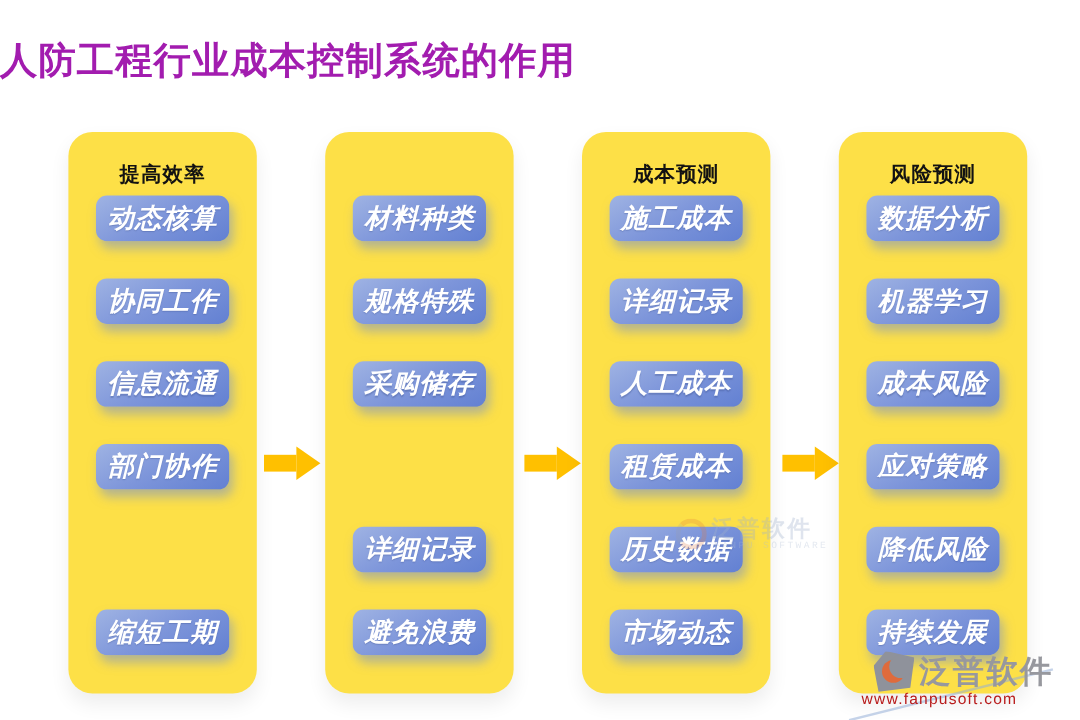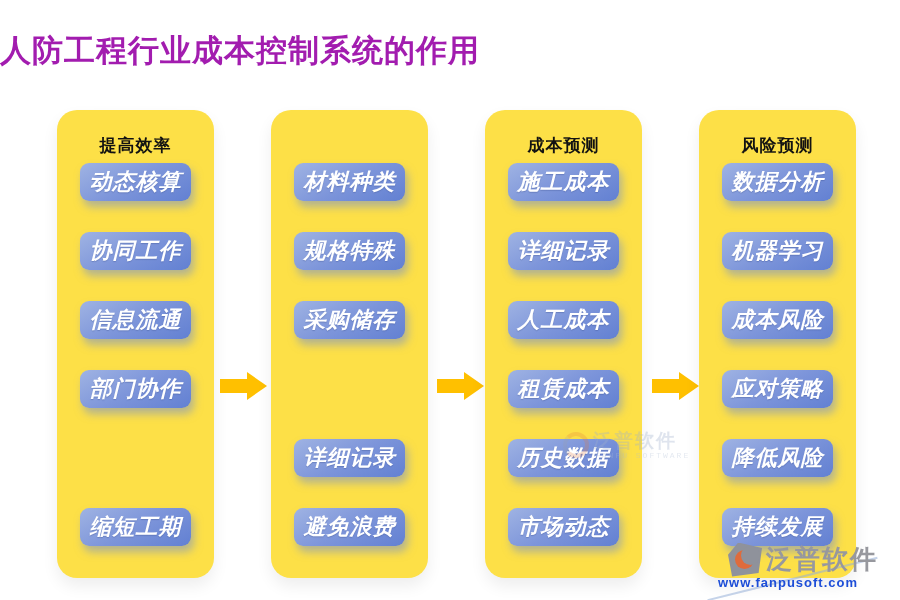--- a/index.html
+++ b/index.html
@@ -56,22 +56,22 @@
     position:absolute;right:4px;bottom:14px;width:175px;height:2px;
     background:rgba(150,175,215,0.55);transform:rotate(-14deg);
   }
   .wm-row{position:absolute;left:24px;top:0;display:flex;align-items:center;}
   .fp-logo{position:relative;width:34px;height:34px;background:#8f929b;
     clip-path:polygon(30% 0,100% 16%,90% 90%,12% 100%,0 36%);}
   .fp-logo .cres{position:absolute;left:7px;top:7px;width:19px;height:19px;border-radius:50%;background:#df6b3c;}
   .fp-logo .cut{position:absolute;left:13px;top:3px;width:19px;height:19px;border-radius:50%;background:#8f929b;}
   .wm-brand{font-size:26px;font-weight:bold;color:#97989e;letter-spacing:2px;margin-left:4px;white-space:nowrap;}
   .wm-url{
-    position:absolute;left:14px;top:33px;font-size:13px;color:#1d4ed8;letter-spacing:1px;
-    font-family:"Liberation Sans",sans-serif;white-space:nowrap;font-weight:bold;
+    position:absolute;left:14px;top:33px;font-size:13px;color:#b91c1c;letter-spacing:1px;
+    font-family:"Liberation Sans",sans-serif;white-space:nowrap;
   }
 </style>
 </head>
 <body>
 
 <div class="page-title">人防工程行业成本控制系统的作用</div>
 
 <div class="col col1">
   <div class="col-header">提高效率</div>
   <div class="pill r1">动态核算</div>

